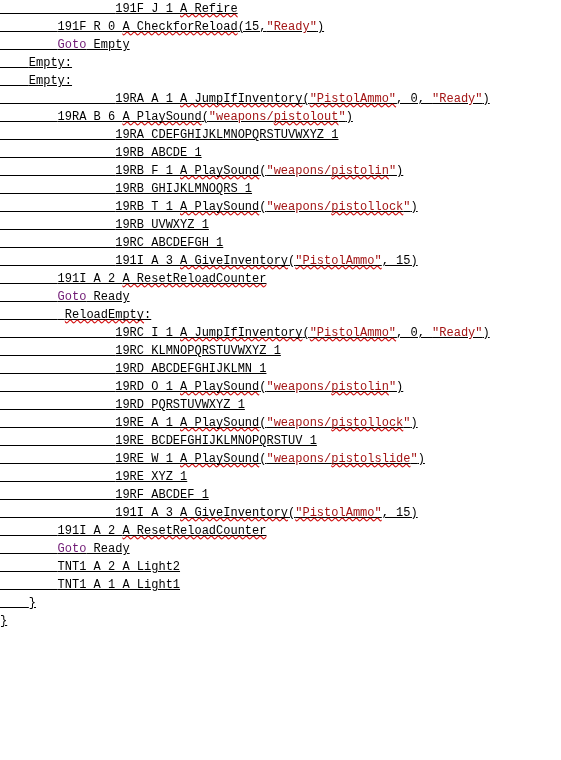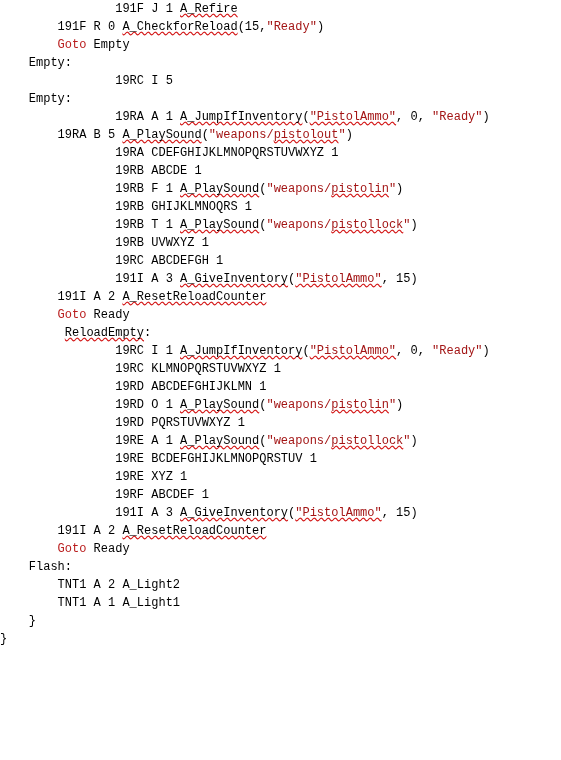--- a/index.html
+++ b/index.html
@@ -1,54 +1,53 @@
 <!DOCTYPE html>
 <html><head>
 <meta charset="utf-8">
 <style>
   html,body{margin:0;padding:0;background:#fff;}
   body{font-family:"Consolas","Menlo","Courier New",monospace;font-size:12px;line-height:18px;color:#000;width:561px;}
-  .code{padding:0 0 0 0;white-space:pre;}
+  .code{padding:0 0 0 0;white-space:pre;text-decoration:underline;}
   .line{display:block;}
-  .kw{color:#b91c1c;}
+  .kw{color:#701a75;}
   .err{text-decoration:underline wavy #d31515;text-decoration-skip-ink:none;}
   .str{color:#a31515;}
 </style>
 </head>
 <body>
 
 <div class="code" id="code-root"><span class="line">                <span>191F J 1 </span><span class="err">A_Refire</span>
 </span><span class="line">        <span>191F R 0 </span><span class="err">A_CheckforReload</span><span>(15,</span><span class="str">"Ready"</span><span>)</span>
 </span><span class="line">        <span class="kw">Goto</span><span> Empty</span>
 </span><span class="line">    <span>Empty:</span>
-</span><span class="line">                <span>19RC I 5</span>
 </span><span class="line">    <span>Empty:</span>
 </span><span class="line">                <span>19RA A 1 </span><span class="err">A_JumpIfInventory</span><span>(</span><span class="str err">"PistolAmmo"</span><span>, 0, </span><span class="str">"Ready"</span><span>)</span>
-</span><span class="line">        <span>19RA B 5 </span><span class="err">A_PlaySound</span><span>(</span><span class="str">"weapons/</span><span class="str err">pistolout</span><span class="str">"</span><span>)</span>
+</span><span class="line">        <span>19RA B 6 </span><span class="err">A_PlaySound</span><span>(</span><span class="str">"weapons/</span><span class="str err">pistolout</span><span class="str">"</span><span>)</span>
 </span><span class="line">                <span>19RA CDEFGHIJKLMNOPQRSTUVWXYZ 1</span>
 </span><span class="line">                <span>19RB ABCDE 1</span>
 </span><span class="line">                <span>19RB F 1 </span><span class="err">A_PlaySound</span><span>(</span><span class="str">"weapons/</span><span class="str err">pistolin</span><span class="str">"</span><span>)</span>
 </span><span class="line">                <span>19RB GHIJKLMNOQRS 1</span>
 </span><span class="line">                <span>19RB T 1 </span><span class="err">A_PlaySound</span><span>(</span><span class="str">"weapons/</span><span class="str err">pistollock</span><span class="str">"</span><span>)</span>
 </span><span class="line">                <span>19RB UVWXYZ 1</span>
 </span><span class="line">                <span>19RC ABCDEFGH 1</span>
 </span><span class="line">                <span>191I A 3 </span><span class="err">A_GiveInventory</span><span>(</span><span class="str err">"PistolAmmo"</span><span>, 15)</span>
 </span><span class="line">        <span>191I A 2 </span><span class="err">A_ResetReloadCounter</span>
 </span><span class="line">        <span class="kw">Goto</span><span> Ready</span>
 </span><span class="line">        <span> </span><span class="err">ReloadEmpty</span><span>:</span>
 </span><span class="line">                <span>19RC I 1 </span><span class="err">A_JumpIfInventory</span><span>(</span><span class="str err">"PistolAmmo"</span><span>, 0, </span><span class="str">"Ready"</span><span>)</span>
 </span><span class="line">                <span>19RC KLMNOPQRSTUVWXYZ 1</span>
 </span><span class="line">                <span>19RD ABCDEFGHIJKLMN 1</span>
 </span><span class="line">                <span>19RD O 1 </span><span class="err">A_PlaySound</span><span>(</span><span class="str">"weapons/</span><span class="str err">pistolin</span><span class="str">"</span><span>)</span>
 </span><span class="line">                <span>19RD PQRSTUVWXYZ 1</span>
 </span><span class="line">                <span>19RE A 1 </span><span class="err">A_PlaySound</span><span>(</span><span class="str">"weapons/</span><span class="str err">pistollock</span><span class="str">"</span><span>)</span>
 </span><span class="line">                <span>19RE BCDEFGHIJKLMNOPQRSTUV 1</span>
+</span><span class="line">                <span>19RE W 1 </span><span class="err">A_PlaySound</span><span>(</span><span class="str">"weapons/</span><span class="str err">pistolslide</span><span class="str">"</span><span>)</span>
 </span><span class="line">                <span>19RE XYZ 1</span>
 </span><span class="line">                <span>19RF ABCDEF 1</span>
 </span><span class="line">                <span>191I A 3 </span><span class="err">A_GiveInventory</span><span>(</span><span class="str err">"PistolAmmo"</span><span>, 15)</span>
 </span><span class="line">        <span>191I A 2 </span><span class="err">A_ResetReloadCounter</span>
 </span><span class="line">        <span class="kw">Goto</span><span> Ready</span>
-</span><span class="line">    <span>Flash:</span>
 </span><span class="line">        <span>TNT1 A 2 A_Light2</span>
 </span><span class="line">        <span>TNT1 A 1 A_Light1</span>
 </span><span class="line">    <span>}</span>
 </span><span class="line"><span>}</span>
 </span></div>
 
 </body></html>

